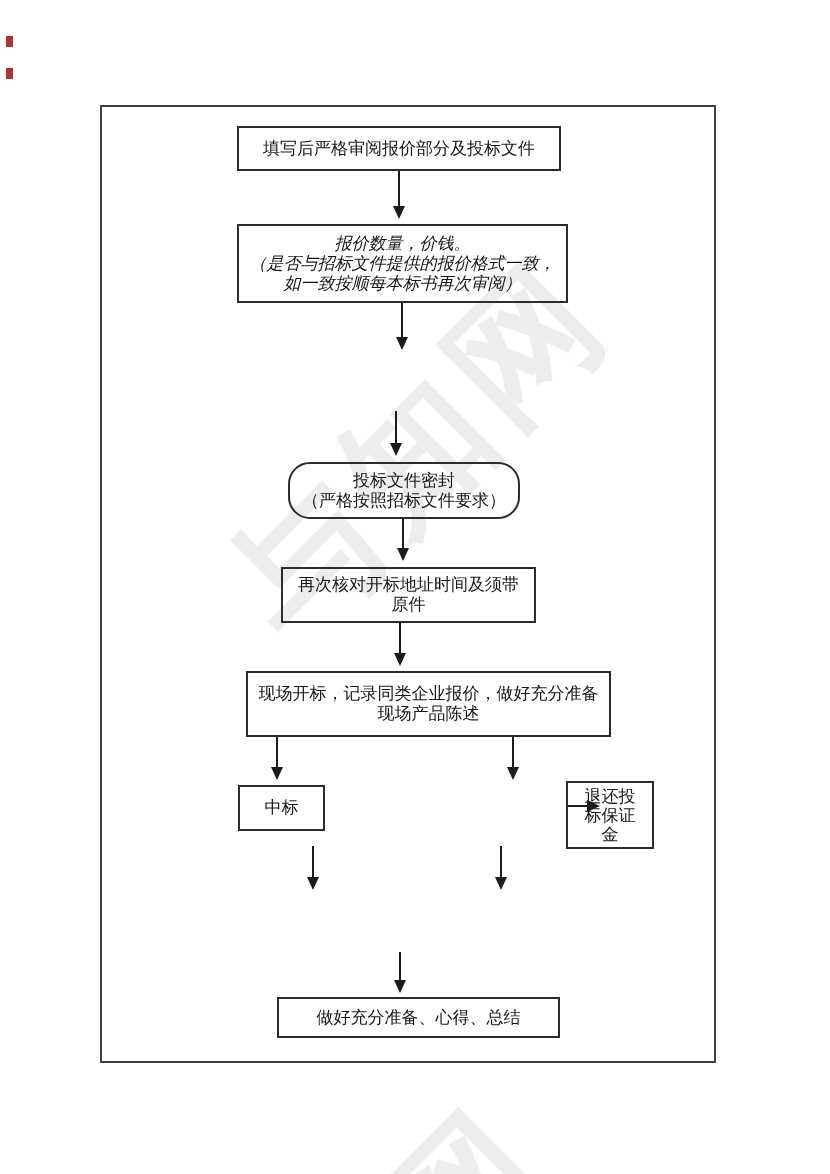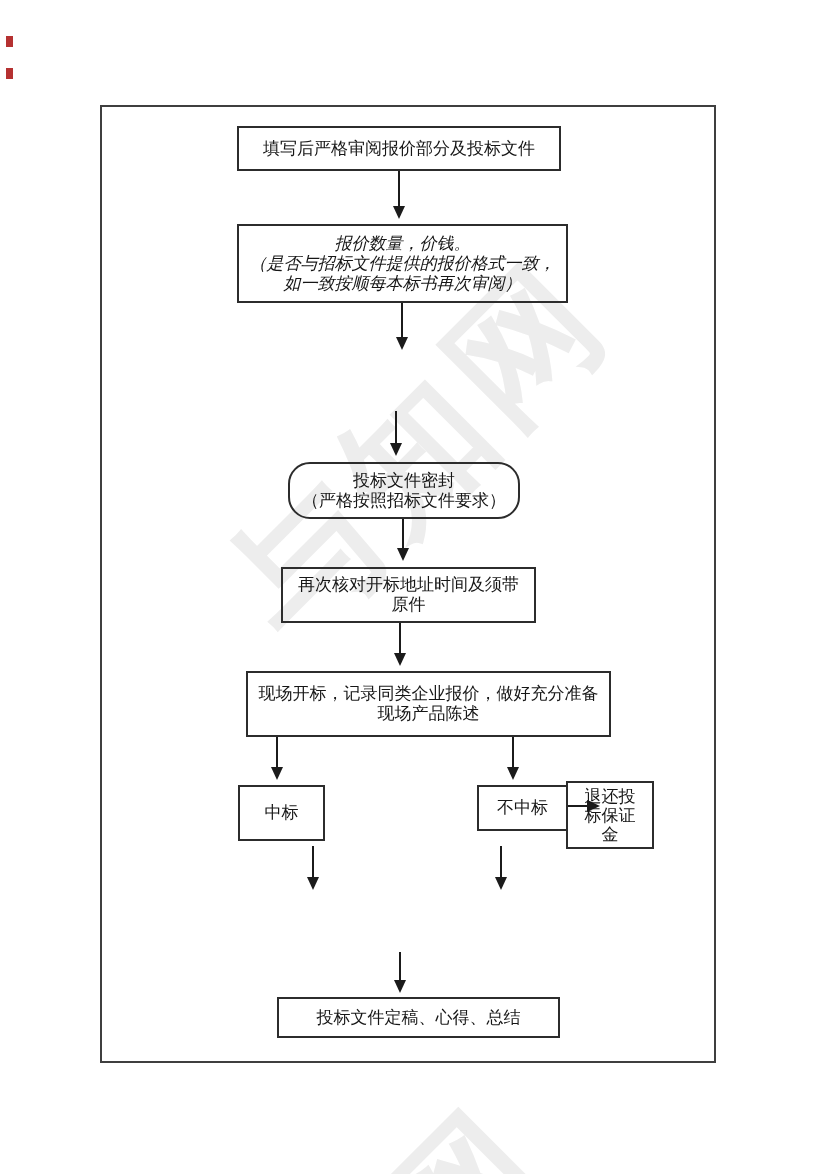--- a/index.html
+++ b/index.html
@@ -77,30 +77,29 @@
 
   <div class="fbox" style="left:288px;top:462px;width:232px;height:57px;border-radius:22px;">投标文件密封
 （严格按照招标文件要求）</div>
 
   <div class="fbox" style="left:281px;top:567px;width:255px;height:56px;">再次核对开标地址时间及须带
 原件</div>
 
   <div class="fbox" style="left:222px;top:671px;width:365px;height:66px;margin-left:24px;">现场开标，记录同类企业报价，做好充分准备
 现场产品陈述</div>
 
-  <div class="fbox" style="left:238px;top:785px;width:87px;height:56px;">中标</div>
+  <div class="fbox" style="left:238px;top:785px;width:87px;height:46px;">中标</div>
 
-  <div class="fbox" style="left:477px;top:785px;width:91px;height:46px;">不中标</div>
 
   <div class="fbox" style="left:566px;top:781px;width:88px;height:68px;line-height:19px;">退还投
 标保证
 金</div>
 
 
-  <div class="fbox" style="left:277px;top:997px;width:283px;height:41px;">投标文件定稿、心得、总结</div>
+  <div class="fbox" style="left:277px;top:997px;width:283px;height:41px;">做好充分准备、心得、总结</div>
 
   <div class="vline" style="left:398px;top:171px;height:36px;"></div>
   <div class="head-down" style="left:393px;top:206px;"></div>
 
   <div class="vline" style="left:401px;top:303px;height:34px;"></div>
   <div class="head-down" style="left:396px;top:337px;"></div>
 
   <div class="vline" style="left:395px;top:411px;height:32px;"></div>
   <div class="head-down" style="left:390px;top:443px;"></div>
 

